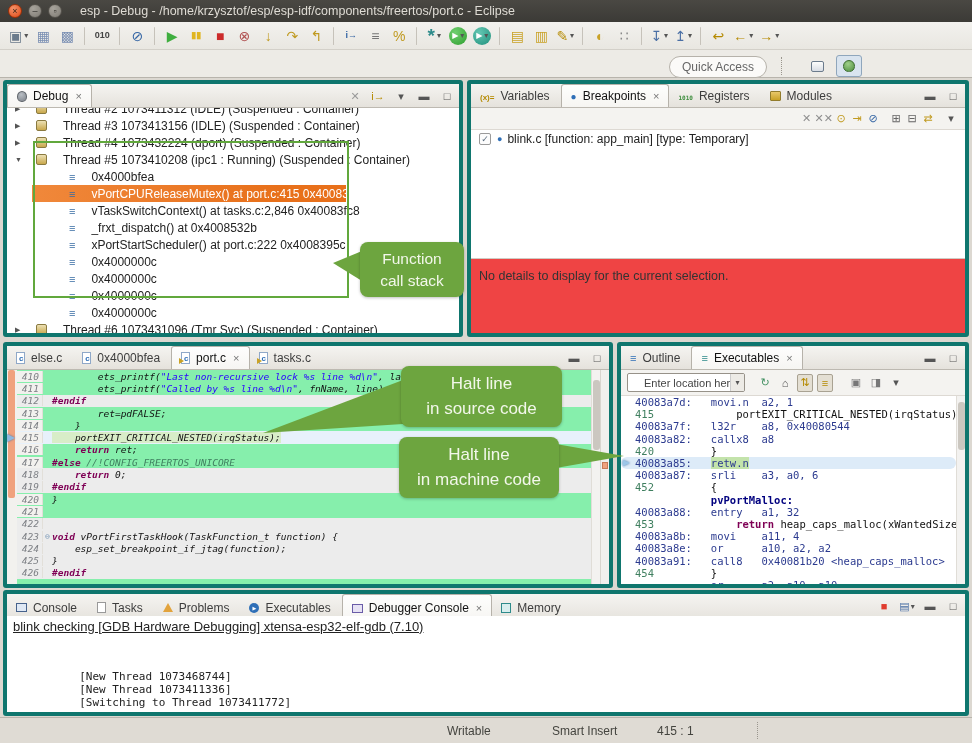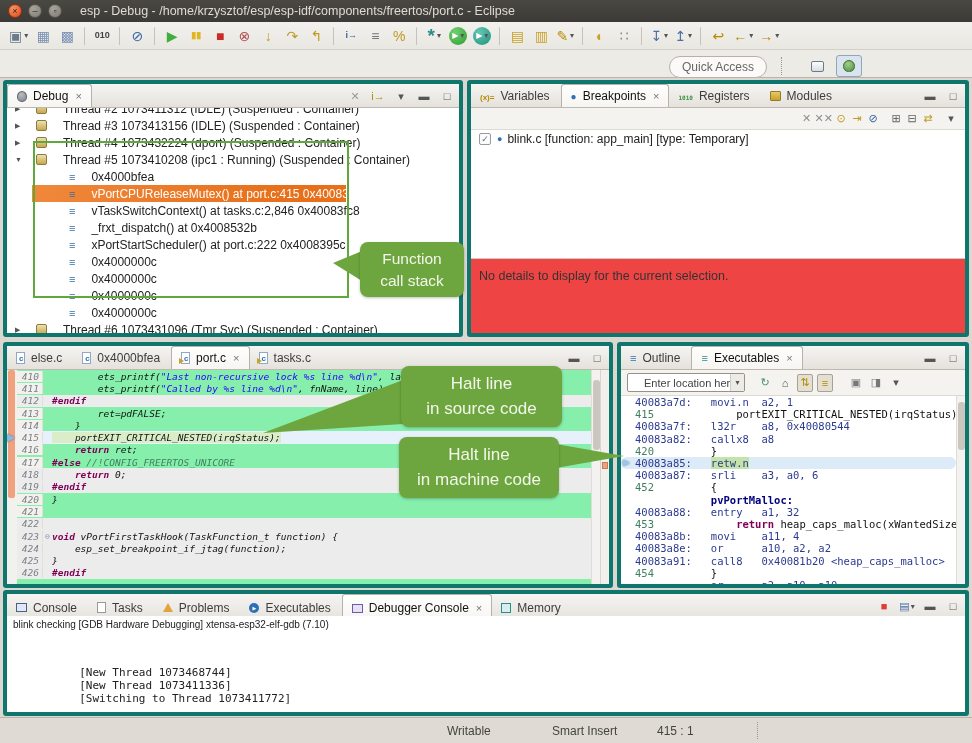--- a/index.html
+++ b/index.html
@@ -157,21 +157,21 @@
   .sg-i { color:#2B3A8F; }
   .sg-n { color:#3F7F5F; }
   .sg-l { color:#00007F; font-weight:bold; }
   .sg-hl { color:#2B3A8F; background:#C3E3AB; }
 
   
   #console-panel { left:3px; top:590px; width:966px; height:126px; }
   .con-body { position:absolute; left:0; top:22px; right:0; bottom:0; background:#fff; overflow:hidden; }
   #console-panel .tabstrip { height:28px; }
   #console-panel .tab { font-size:12px; }
-  .con-label { font-size:10px; color:#222; padding:3px 0 2px 6px; white-space:nowrap; }
+  .con-label { font-size:13px; color:#222; padding:3px 0 2px 6px; white-space:nowrap;text-decoration:underline; }
   .con-lines { font-family:"DejaVu Sans Mono",monospace; font-size:11px; line-height:13px; padding-left:6px; overflow:hidden; white-space:pre; }
   .conline { height:13px; }
   .conline.clip { margin-top:-5px; }
 
   
   .statusbar { position:absolute; left:0; top:717px; width:972px; height:26px; background:#DFDBD4;
     border-top:1px solid #B9B5AD; font-size:12px; color:#44443f; }
   .st-item { position:absolute; top:6px; white-space:nowrap; }
   .st-writable { left:447px; }
   .st-insert { left:552px; }

